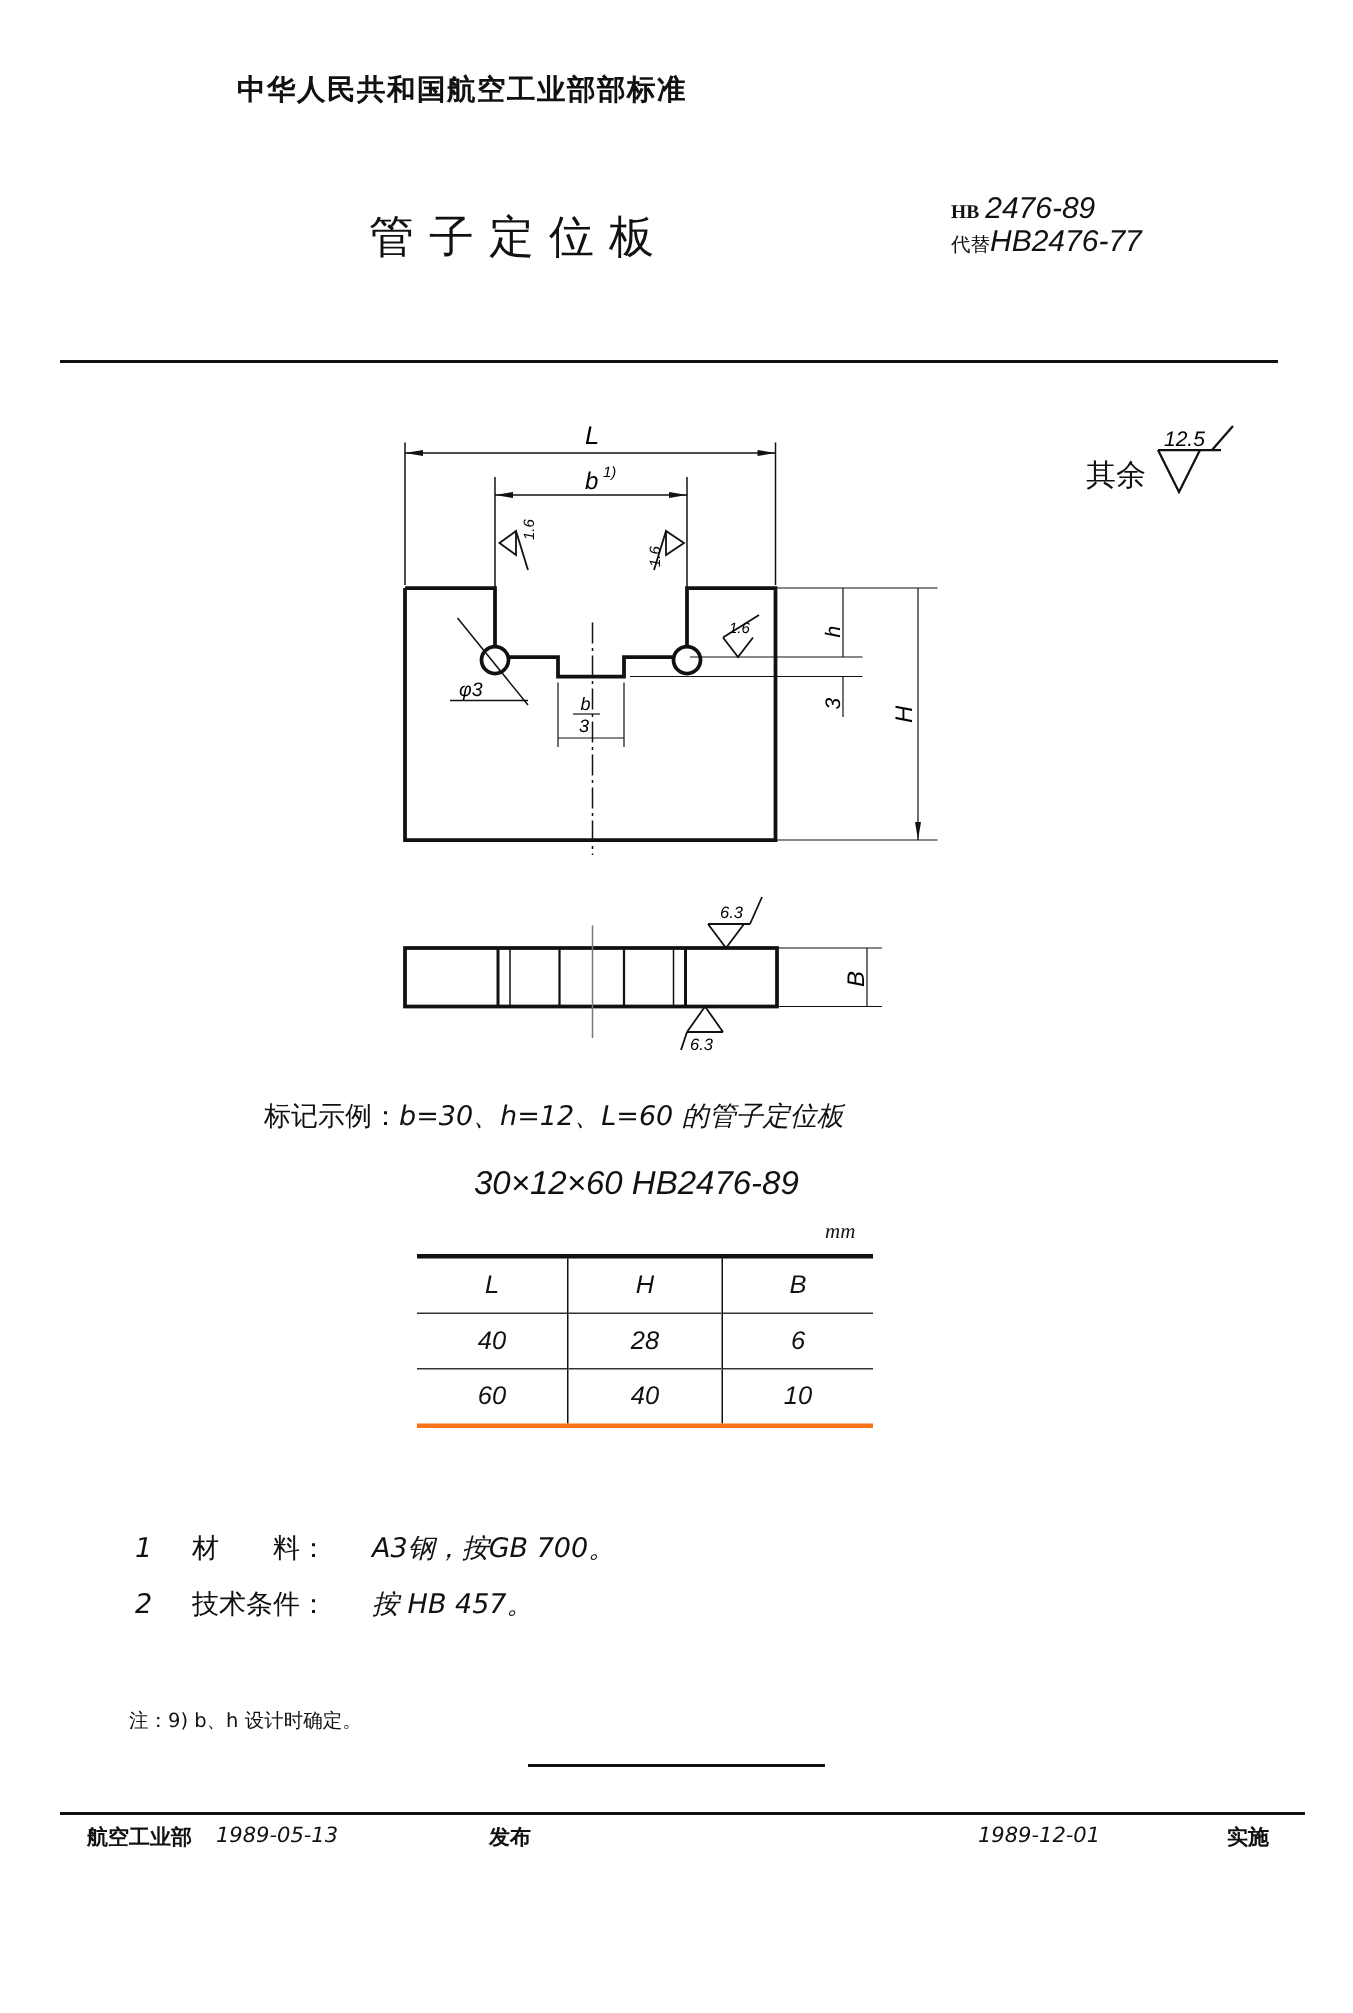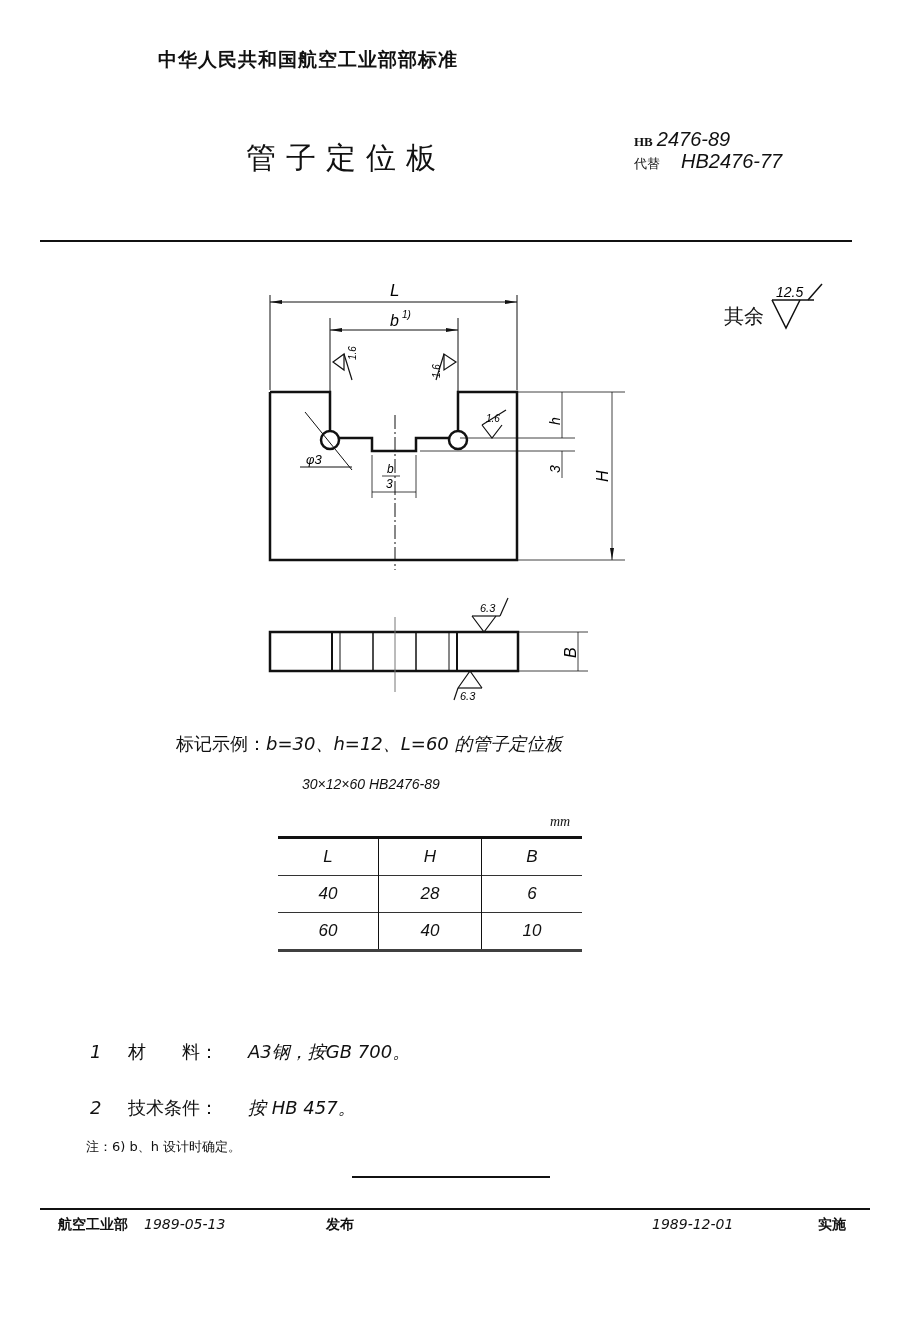--- a/index.html
+++ b/index.html
@@ -3,36 +3,36 @@
 <meta charset="utf-8">
 <style>
   html, body { margin: 0; padding: 0; background: #ffffff; }
   body { width: 902px; height: 1342px; position: relative; overflow: hidden; color: #111; font-family: "DejaVu Sans", sans-serif; }
   .abs { position: absolute; }
   .hdr-title { left: 158px; top: 47px; font-size: 19px; font-weight: bold; letter-spacing: 1px; white-space: nowrap; }
   .std-no { left: 634px; top: 86px; font-size: 20px; font-style: italic; font-family: "Liberation Sans", sans-serif; white-space: nowrap; margin-top: 42px; }
   .std-no .pfx { font-size: 13px; font-style: normal; font-family: "Liberation Serif", serif; font-weight: bold; margin-right: 4px; }
   .doc-title { left: 246px; top: 138px; font-size: 30px; letter-spacing: 10px; font-family: "DejaVu Serif", serif; white-space: nowrap; }
   .replaces { left: 634px; top: 150px; font-size: 20px; font-style: italic; font-family: "Liberation Sans", sans-serif; white-space: nowrap; }
-  .replaces .pfx { font-size: 13px; font-style: normal; margin-right: 21px; }
+  .replaces .pfx { font-size: 13px; font-style: normal; margin-right: 0; }
   .rule { background: #111; }
   .rough-note { left: 724px; top: 303px; font-size: 20px; white-space: nowrap; }
   .example1 { left: 176px; top: 732px; font-size: 18px; white-space: nowrap; font-style: italic; }
   .example1 .lbl { font-style: normal; }
-  .example2 { left: 302px; top: 776px; font-size: 14px; font-style: italic; white-space: nowrap; font-family: "Liberation Sans", sans-serif; }
+  .example2 { left: 316px; top: 776px; font-size: 22px; font-style: italic; white-space: nowrap; font-family: "Liberation Sans", sans-serif; }
   .unit { left: 550px; top: 814px; font-size: 14px; font-style: italic; font-family: "Liberation Serif", serif; }
   table.dims { position: absolute; left: 278px; top: 836px; width: 304px; border-collapse: collapse; font-style: italic; font-family: "Liberation Sans", sans-serif; font-size: 17px; }
   table.dims td, table.dims th { height: 36px; text-align: center; font-weight: normal; padding: 0; }
   table.dims tr { border-bottom: 1px solid #333; }
   table.dims thead tr { border-top: 3px solid #111; }
-  table.dims tbody tr:last-child { border-bottom: 3px solid #404040; }
+  table.dims tbody tr:last-child { border-bottom: 3px solid #f97316; }
   table.dims td + td, table.dims th + th { border-left: 1.5px solid #111; }
   .notes { left: 90px; top: 1014px; font-size: 18px; line-height: 37px; white-space: nowrap; }
   .notes .num { display: inline-block; width: 38px; font-style: italic; }
-  .notes .key { display: inline-block; width: 100px; margin-top: 19px; }
+  .notes .key { display: inline-block; width: 100px; }
   .notes .val { font-style: italic; margin-left: 20px; }
   .footnote { left: 86px; top: 1138px; font-size: 13px; white-space: nowrap; }
   .footer { top: 1216px; font-size: 14px; font-weight: bold; white-space: nowrap; }
   svg text { font-family: "Liberation Sans", sans-serif; font-style: italic; }
 </style>
 </head>
 <body>
 
 <div class="abs hdr-title">中华人民共和国航空工业部部标准</div>
 
@@ -169,21 +169,21 @@
 
 <div class="abs notes">
   <div>
     <span class="num">1</span><span class="key">材　　料：</span><span class="val">A3钢，按GB 700。</span>
   </div>
   <div>
     <span class="num">2</span><span class="key">技术条件：</span><span class="val">按 HB 457。</span>
   </div>
 </div>
 
-<div class="abs footnote">注：6) b、h 设计时确定。</div>
+<div class="abs footnote">注：9) b、h 设计时确定。</div>
 
 <div class="abs rule" style="left:352px; top:1176px; width:198px; height:1.5px;"></div>
 <div class="abs rule" style="left:40px; top:1208px; width:830px; height:1.5px;"></div>
 
 <div class="abs footer" style="left:58px;">航空工业部</div>
 <div class="abs footer" style="left:144px; font-weight:normal; font-style:italic;">1989-05-13</div>
 <div class="abs footer" style="left:326px;">发布</div>
 <div class="abs footer" style="left:652px; font-weight:normal; font-style:italic;">1989-12-01</div>
 <div class="abs footer" style="left:818px;">实施</div>
 

